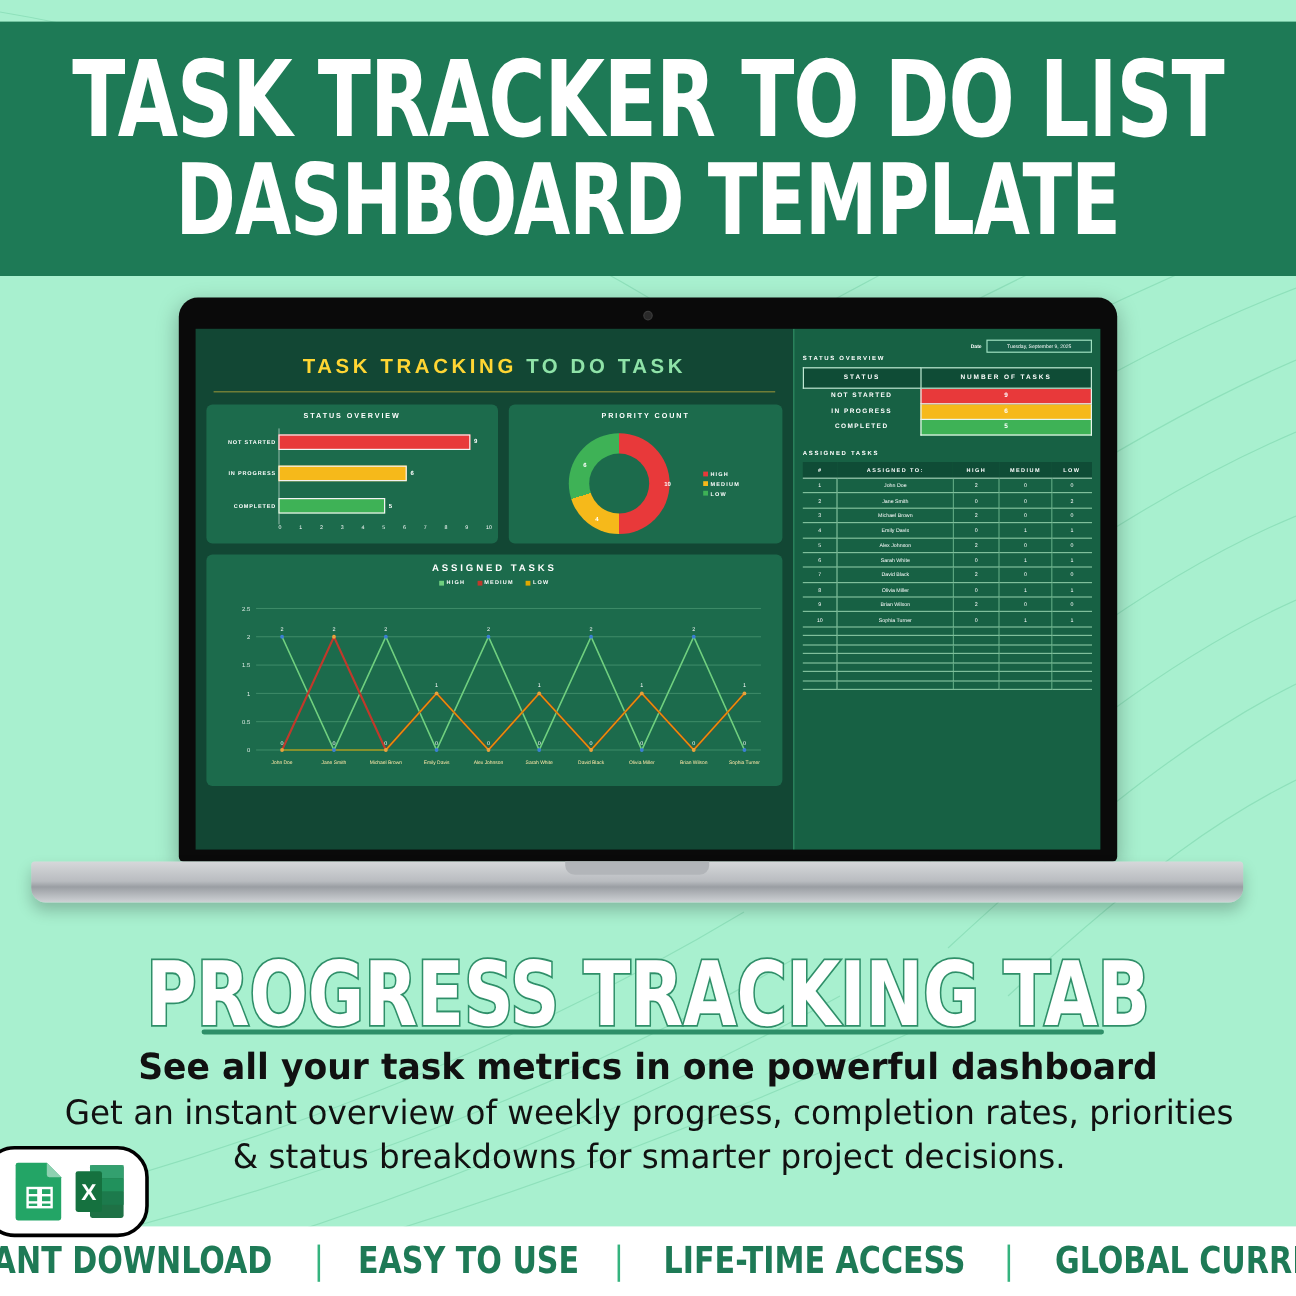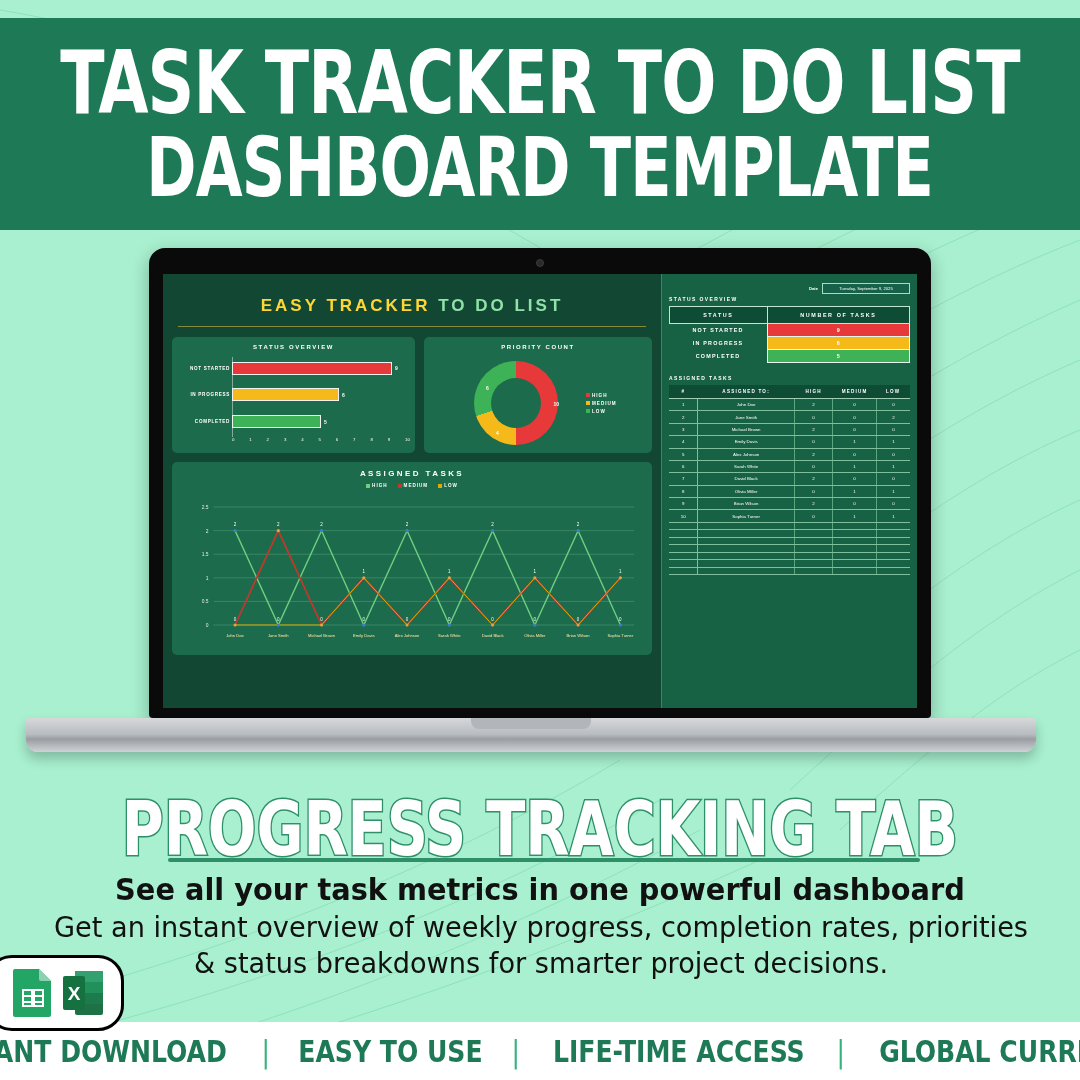--- a/index.html
+++ b/index.html
@@ -202,22 +202,22 @@
   <div class="header-line l2">DASHBOARD TEMPLATE</div>
 </div>
 
 <div class="laptop">
   <div class="laptop-lid">
     <div class="camera"></div>
     <div class="screen">
 
       <div class="dash-left">
         <div class="dash-title">
-          <span class="dt-a">EASY TRACKER</span>
-          <span class="dt-b">TO DO LIST</span>
+          <span class="dt-a">TASK TRACKING</span>
+          <span class="dt-b">TO DO TASK</span>
         </div>
         <div class="title-rule"></div>
 
         <div class="cards-row">
 
           <div class="card card-status">
             <div class="card-title">STATUS OVERVIEW</div>
             <div class="barchart">
               <div class="bar-axis-v"></div>
               <div class="bar-rows">

